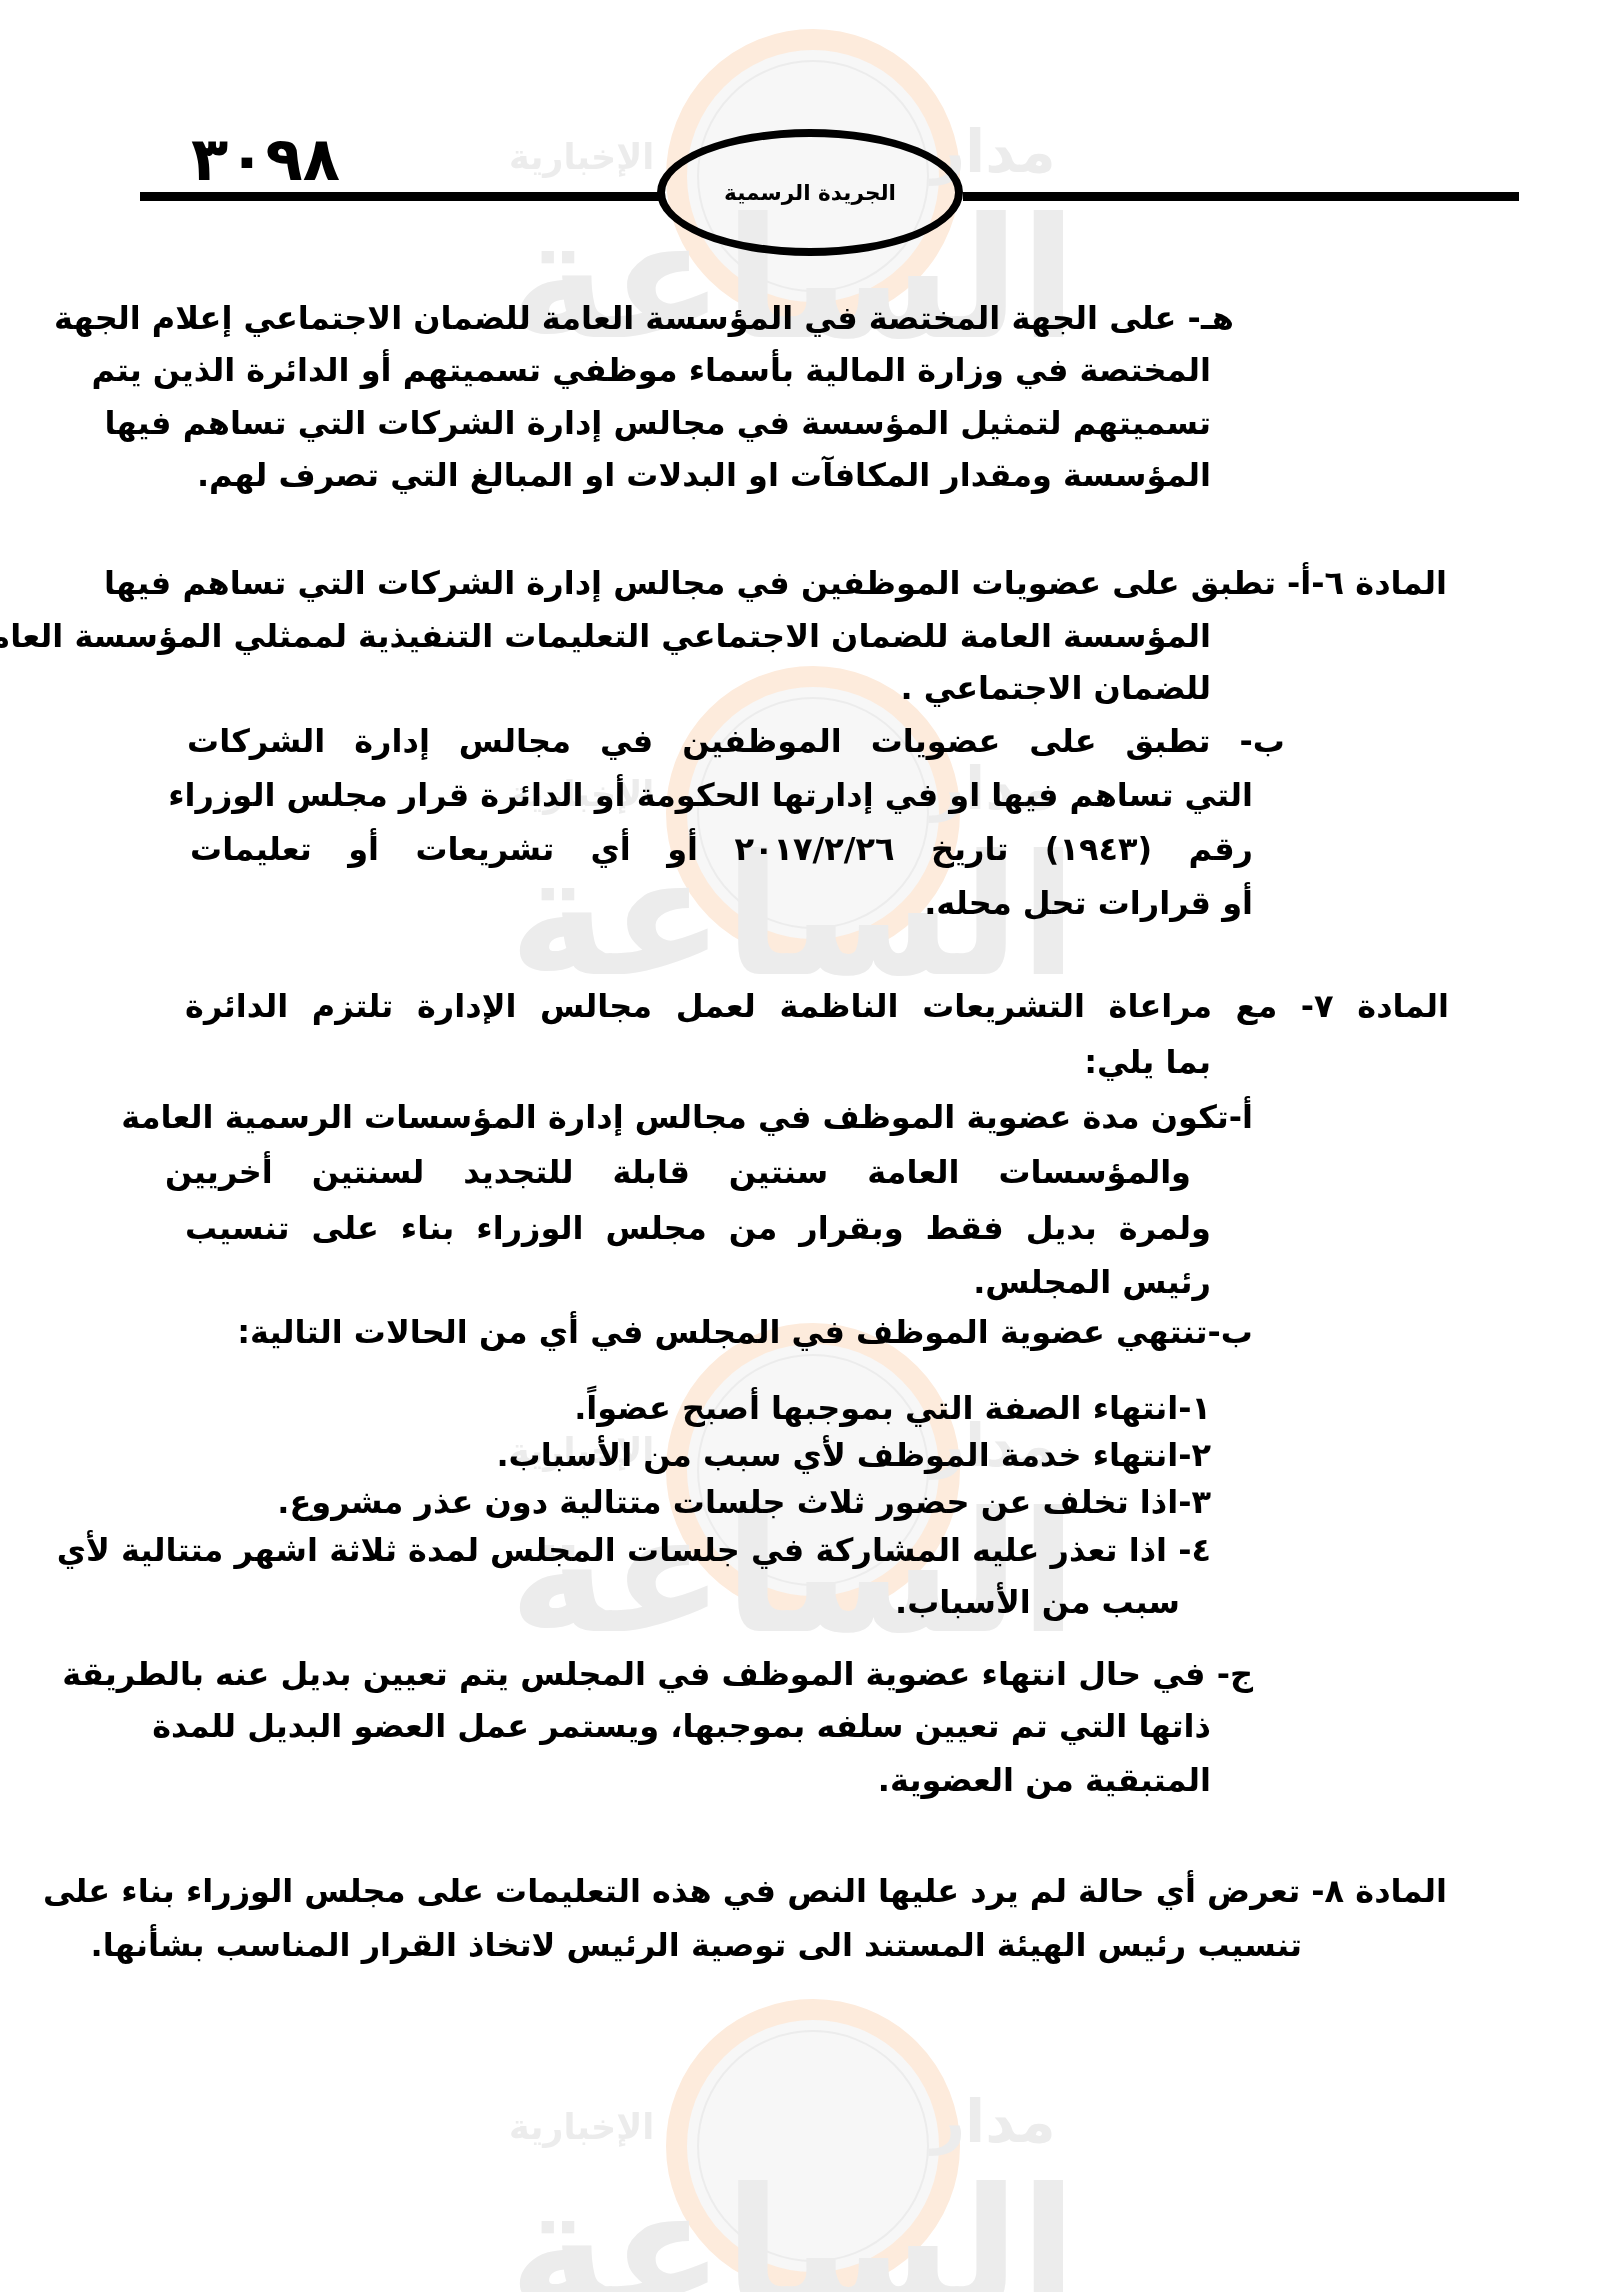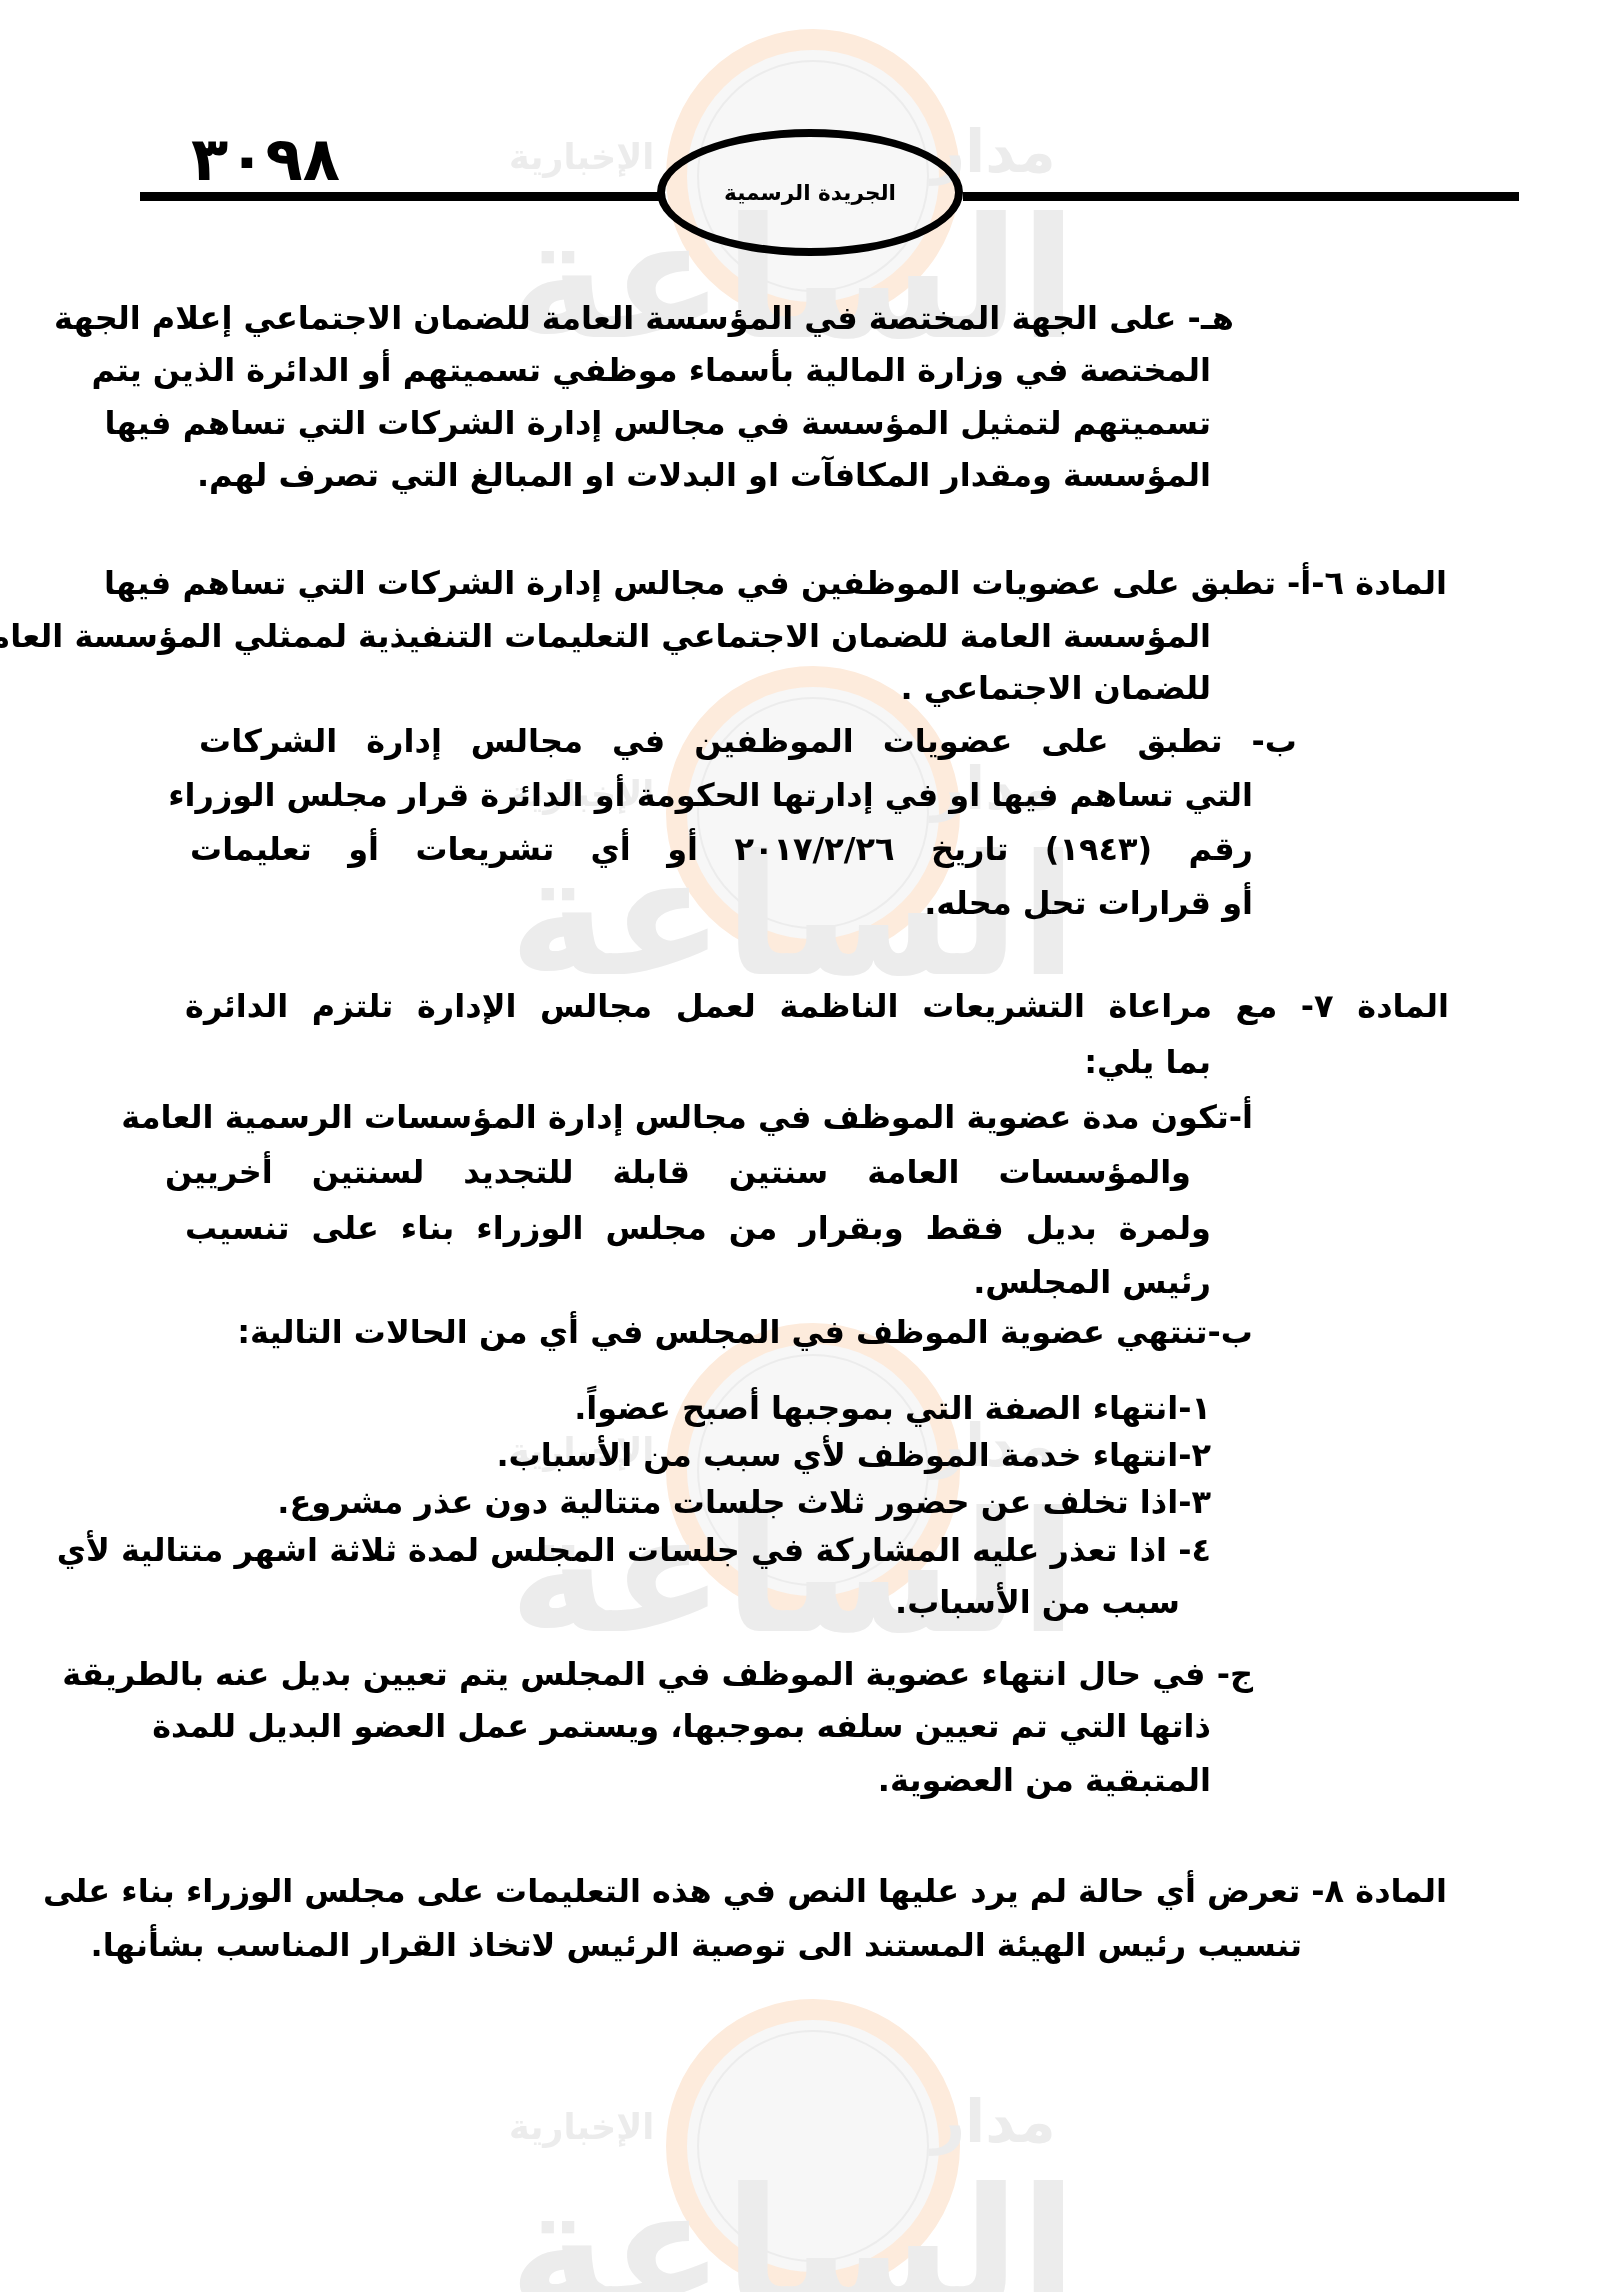--- a/index.html
+++ b/index.html
@@ -80,21 +80,21 @@
 
   <div class="line" style="right:387px; width:1044px; top:297px;">هـ- على الجهة المختصة في المؤسسة العامة للضمان الاجتماعي إعلام الجهة</div>
   <div class="line" style="right:410px; width:982px; top:349px;">المختصة في وزارة المالية بأسماء موظفي تسميتهم أو الدائرة الذين يتم</div>
   <div class="line" style="right:410px; width:982px; top:402px;">تسميتهم لتمثيل المؤسسة في مجالس إدارة الشركات التي تساهم فيها</div>
   <div class="line last" style="right:410px; width:982px; top:454px;">المؤسسة ومقدار المكافآت او البدلات او المبالغ التي تصرف لهم.</div>
 
   <div class="line" style="right:174px; width:1257px; top:562px;">المادة ٦-أ- تطبق على عضويات الموظفين في مجالس إدارة الشركات التي تساهم فيها</div>
   <div class="line" style="right:410px; width:1021px; top:615px;">المؤسسة العامة للضمان الاجتماعي التعليمات التنفيذية لممثلي المؤسسة العامة</div>
   <div class="line last" style="right:410px; width:1021px; top:667px;">للضمان الاجتماعي .</div>
 
-  <div class="line" style="right:324px; width:1098px; top:720px;">ب- تطبق على عضويات الموظفين في مجالس إدارة الشركات</div>
+  <div class="line" style="right:336px; width:1098px; top:720px;">ب- تطبق على عضويات الموظفين في مجالس إدارة الشركات</div>
   <div class="line" style="right:368px; width:1063px; top:774px;">التي تساهم فيها او في إدارتها الحكومة أو الدائرة قرار مجلس الوزراء</div>
   <div class="line" style="right:368px; width:1063px; top:828px;">رقم (١٩٤٣) تاريخ ٢٠١٧/٢/٢٦ أو أي تشريعات أو تعليمات</div>
   <div class="line last" style="right:368px; width:1063px; top:882px;">أو قرارات تحل محله.</div>
 
   <div class="line" style="right:172px; width:1264px; top:985px;">المادة ٧- مع مراعاة التشريعات الناظمة لعمل مجالس الإدارة تلتزم الدائرة</div>
   <div class="line last" style="right:410px; width:980px; top:1041px;">بما يلي:</div>
 
   <div class="line" style="right:368px; width:1068px; top:1096px;">أ-تكون مدة عضوية الموظف في مجالس إدارة المؤسسات الرسمية العامة</div>
   <div class="line" style="right:430px; width:1026px; top:1151px;">والمؤسسات العامة سنتين قابلة للتجديد لسنتين أخريين</div>
   <div class="line" style="right:410px; width:1026px; top:1207px;">ولمرة بديل فقط وبقرار من مجلس الوزراء بناء على تنسيب</div>

